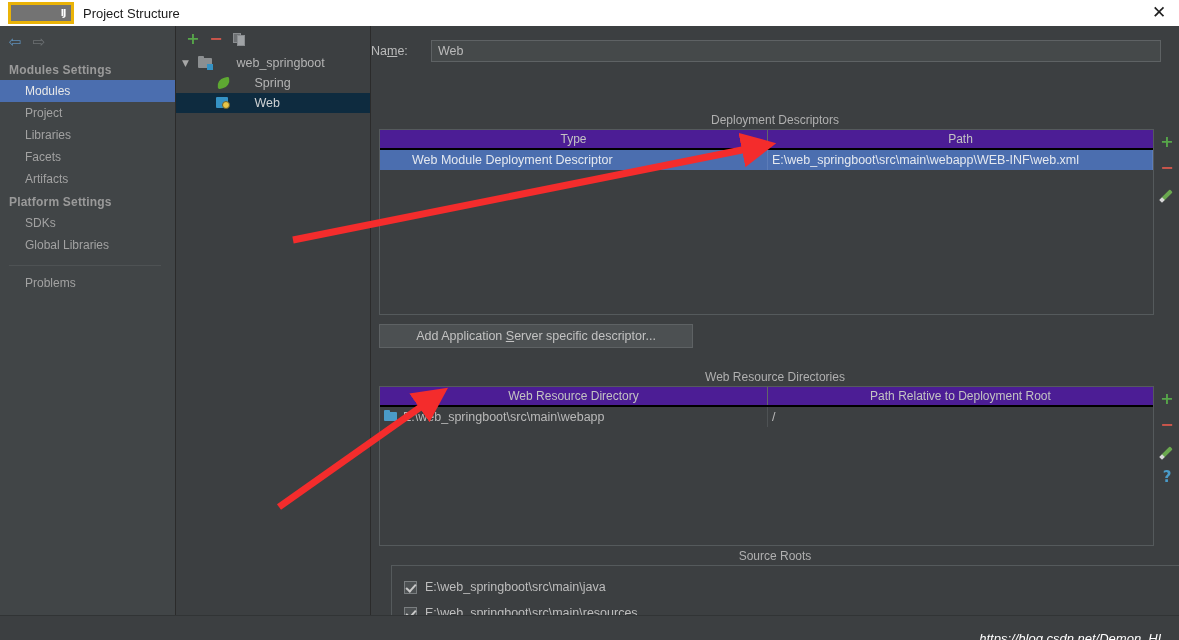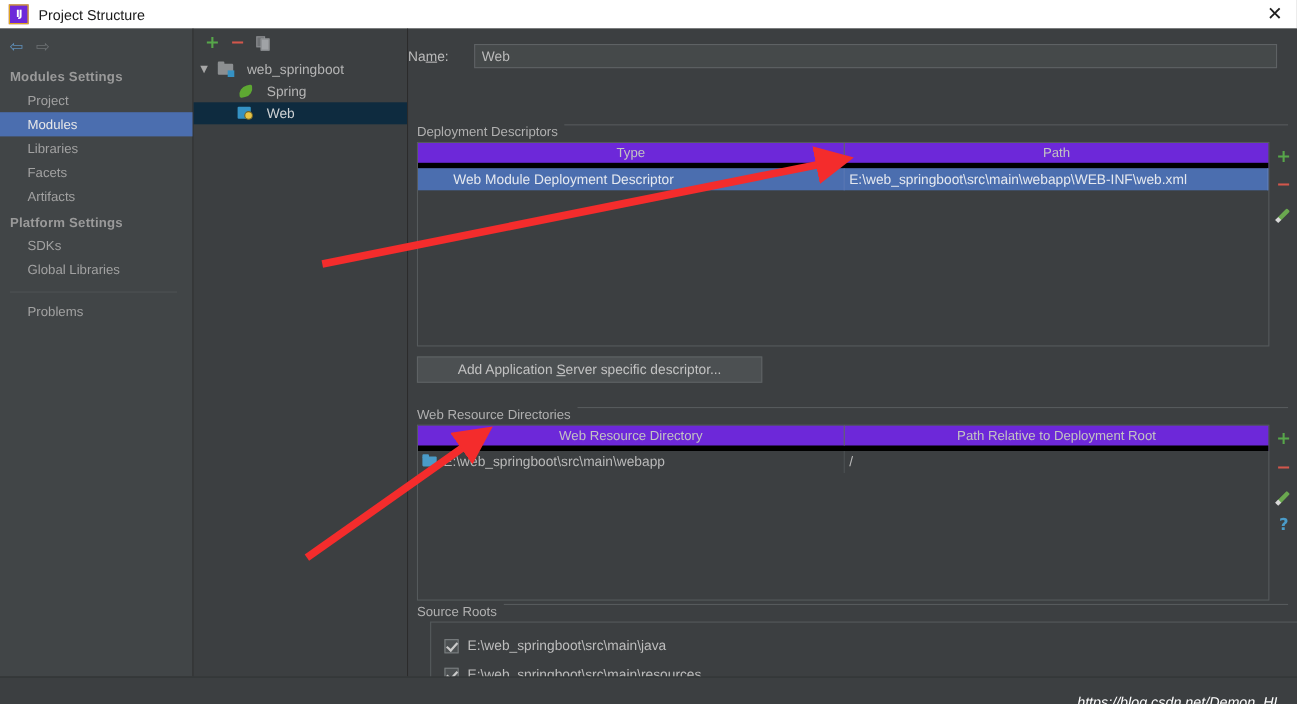--- a/index.html
+++ b/index.html
@@ -23,29 +23,30 @@
     left: 0; top: 0;
     width: 1179px; height: 26px;
     background: #ffffff;
     border-bottom: 1px solid #c8c8c8;
     display: flex;
     align-items: center;
   }
   #titlebar .tb-icon {
     margin-left: 8px;
     width: 16px; height: 16px;
-    background: #6d28d9;
-    border: 1px solid #eab308;
+    background: #737373;
+    border: 3px solid #eab308;
     color: #ffffff;
     font-size: 9px;
     font-weight: bold;
     line-height: 16px;
     text-align: center;
     letter-spacing: -1px;
     font-family: "DejaVu Sans", sans-serif;
+    padding-left: 44px;
   }
   #titlebar .tb-title {
     margin-left: 9px;
     color: #1a1a1a;
     font-size: 13px;
   }
   #titlebar .tb-close {
     position: absolute;
     right: 10px; top: 3px;
     width: 20px; height: 20px;
@@ -165,21 +166,21 @@
   }
   .tree-row.selected { background: #0e2b3f; color: #cfd2d4; }
   .tree-toggle {
     position: absolute;
     left: 6px; top: 0;
     width: 12px;
     font-size: 9px;
     color: #a7a7a7;
     font-family: "DejaVu Sans", sans-serif;
   }
-  .tree-label { margin-left: 4px; }
+  .tree-label { margin-left: 16px; }
 
   .ic {
     display: inline-block;
     vertical-align: -3px;
     position: relative;
     width: 15px; height: 14px;
     margin-right: 4px;
   }
   
   .ic-module i.body {
@@ -269,43 +270,45 @@
     font-size: 12.5px;
     padding: 0 6px;
     outline: none;
   }
 
   
   .section-cap {
     position: absolute;
     height: 14px;
     display: flex;
+    align-items: center;
     font-size: 12px;
     color: #b0b0b0;
     white-space: nowrap;
+    flex-direction: column;
   }
   .section-cap .cap-rule {
     flex: 1;
     height: 1px;
     background: #565a5c;
     margin-left: 6px;
   }
 
   
   .tbl {
     position: absolute;
     background: #3c3f41;
     border: 1px solid #555a5c;
     box-sizing: border-box;
   }
   .tbl-head {
     display: flex;
     height: 18px;
-    background: #6d28d9;
-    border-bottom: 5px solid #000000;
+    background: #4c1d95;
+    border-bottom: 2px solid #000000;
   }
   .tbl-head .th {
     font-size: 12px;
     color: #c3c3c3;
     line-height: 18px;
     text-align: center;
     border-right: 1px solid #626668;
     box-sizing: border-box;
     overflow: hidden;
   }
@@ -452,22 +455,22 @@
 <div id="window">
 
   <div id="sidebar">
     <div id="nav-arrows">
       <div class="nav-arrow back">⇦</div>
       <div class="nav-arrow fwd">⇨</div>
     </div>
 
     <div style="position:absolute;left:0;top:32px;width:175px;">
       <div class="side-group">Modules Settings</div>
+      <div class="side-item selected">Modules</div>
       <div class="side-item">Project</div>
-      <div class="side-item selected">Modules</div>
       <div class="side-item">Libraries</div>
       <div class="side-item">Facets</div>
       <div class="side-item">Artifacts</div>
 
       <div class="side-group">Platform Settings</div>
       <div class="side-item">SDKs</div>
       <div class="side-item">Global Libraries</div>
 
       <div class="side-sep"></div>
       <div class="side-item">Problems</div>

